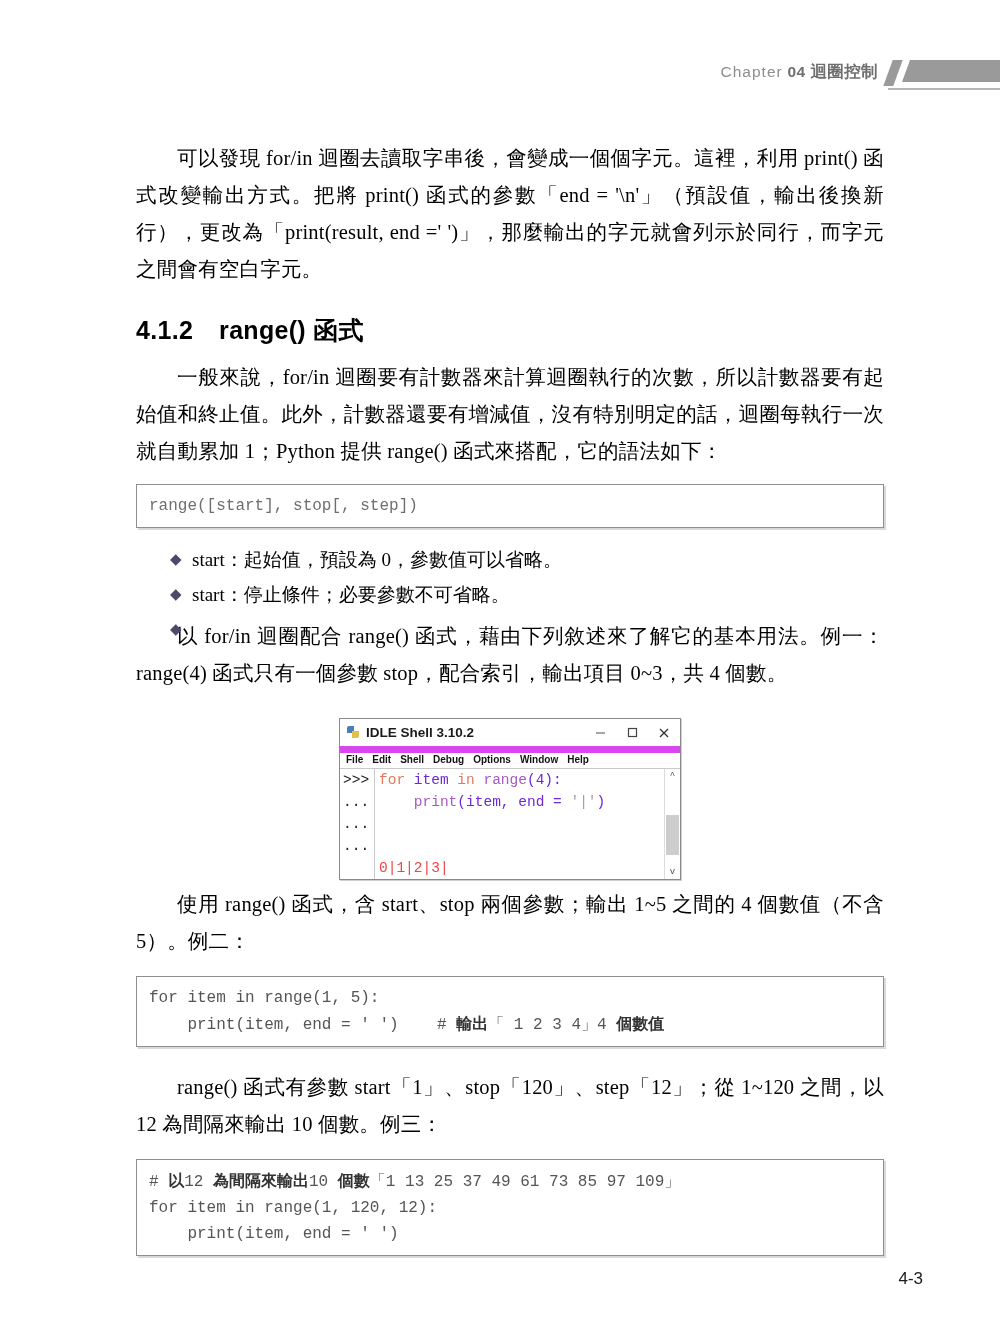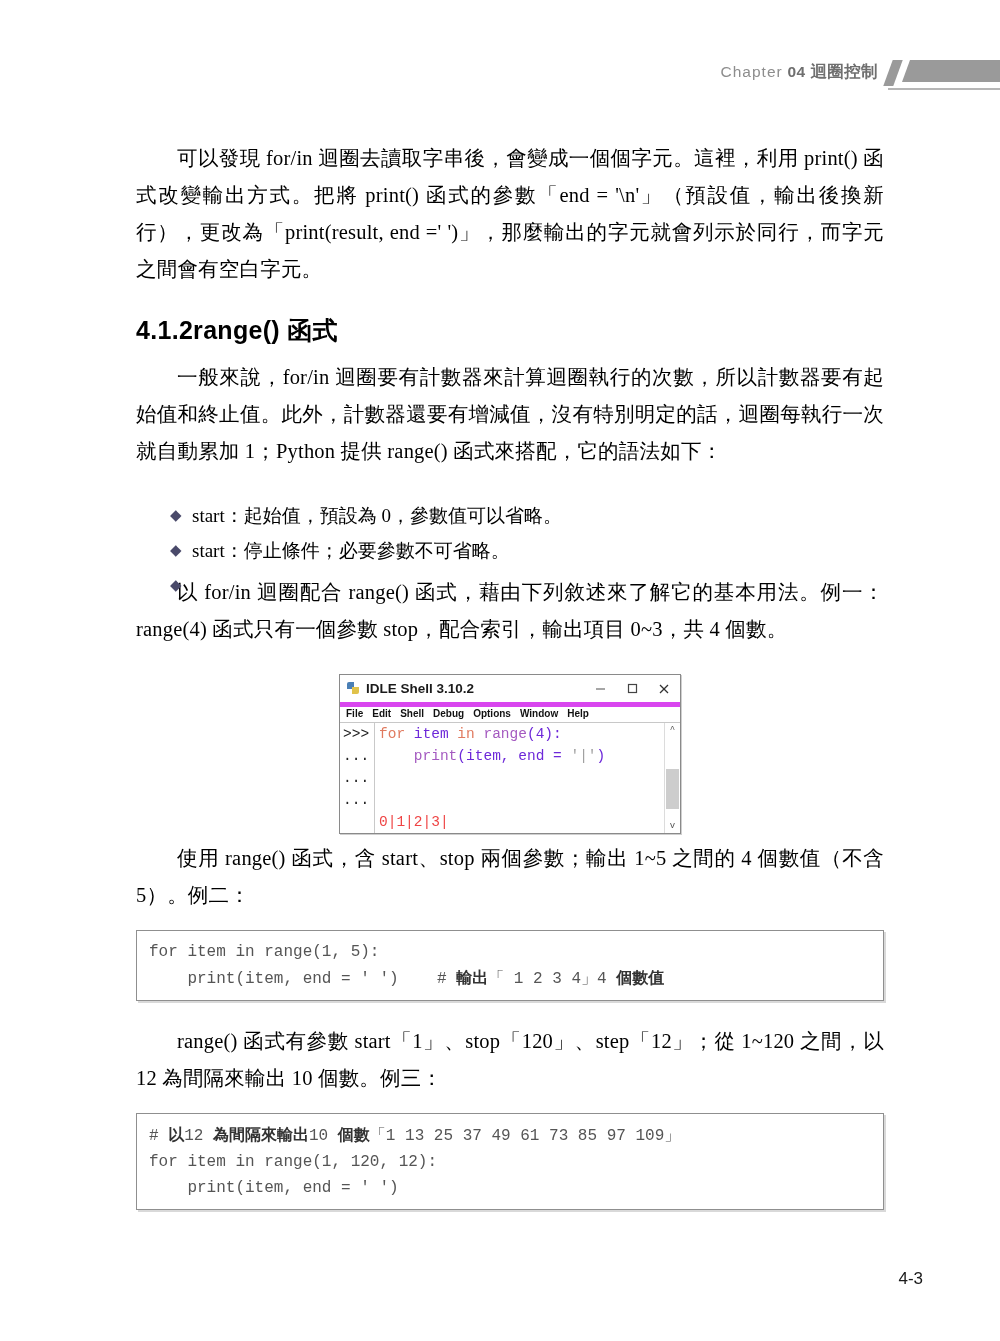--- a/index.html
+++ b/index.html
@@ -87,21 +87,21 @@
   }
   p.indent { text-indent: 2em; }
 
   h2.section-heading {
     font-family: "Liberation Sans", "DejaVu Sans", sans-serif;
     font-size: 25px;
     font-weight: 700;
     margin: 26px 0 12px 0;
     letter-spacing: 0.3px;
   }
-  h2.section-heading .num { }
+  h2.section-heading .num { margin-right: 26px; }
 
   
   .code-box {
     border: 1px solid #8f8f8f;
     background: #ffffff;
     box-shadow: 2px 2px 0 #d9d9d9;
     font-family: "Liberation Mono", "DejaVu Sans Mono", monospace;
     font-size: 16px;
     line-height: 26px;
     color: #555555;
@@ -149,21 +149,21 @@
     background: #ffffff;
     box-shadow: 1px 1px 0 #cfcfcf;
     font-family: "Liberation Sans", "DejaVu Sans", sans-serif;
   }
   .idle-titlebar {
     display: flex;
     align-items: center;
     height: 27px;
     background: #ffffff;
     padding: 0 0 0 6px;
-    border-bottom: 5px solid #d946ef;
+    border-bottom: 7px solid #d946ef;
   }
   .idle-icon {
     width: 15px; height: 15px;
     margin-right: 5px;
     position: relative;
     flex: none;
   }
   .idle-icon .s1 {
     position: absolute; left: 1px; top: 1px;
     width: 7px; height: 7px; border-radius: 2px 0 0 0;
@@ -287,20 +287,21 @@
 
   <p class="body-text indent">可以發現 for/in 迴圈去讀取字串後，會變成一個個字元。這裡，利用 print() 函式改變輸出方式。把將 print() 函式的參數「end = '\n'」（預設值，輸出後換新行），更改為「print(result, end =' ')」，那麼輸出的字元就會列示於同行，而字元之間會有空白字元。</p>
 
   <h2 class="section-heading">
     <span class="num">4.1.2</span><span>range() 函式</span>
   </h2>
 
   <p class="body-text indent">一般來說，for/in 迴圈要有計數器來計算迴圈執行的次數，所以計數器要有起始值和終止值。此外，計數器還要有增減值，沒有特別明定的話，迴圈每執行一次就自動累加 1；Python 提供 range() 函式來搭配，它的語法如下：</p>
 
   <div style="height:14px"></div>
+  <div class="code-box syntax">range([start], stop[, step])</div>
 
   <ul class="param-list">
     <li><span class="bullet">◆</span><span>start：起始值，預設為 0，參數值可以省略。</span></li>
     <li><span class="bullet">◆</span><span>start：停止條件；必要參數不可省略。</span></li>
     <li><span class="bullet">◆</span></li>
   </ul>
 
   <p class="body-text indent">以 for/in 迴圈配合 range() 函式，藉由下列敘述來了解它的基本用法。例一：range(4) 函式只有一個參數 stop，配合索引，輸出項目 0~3，共 4 個數。</p>
 
   <div class="idle-wrap">

